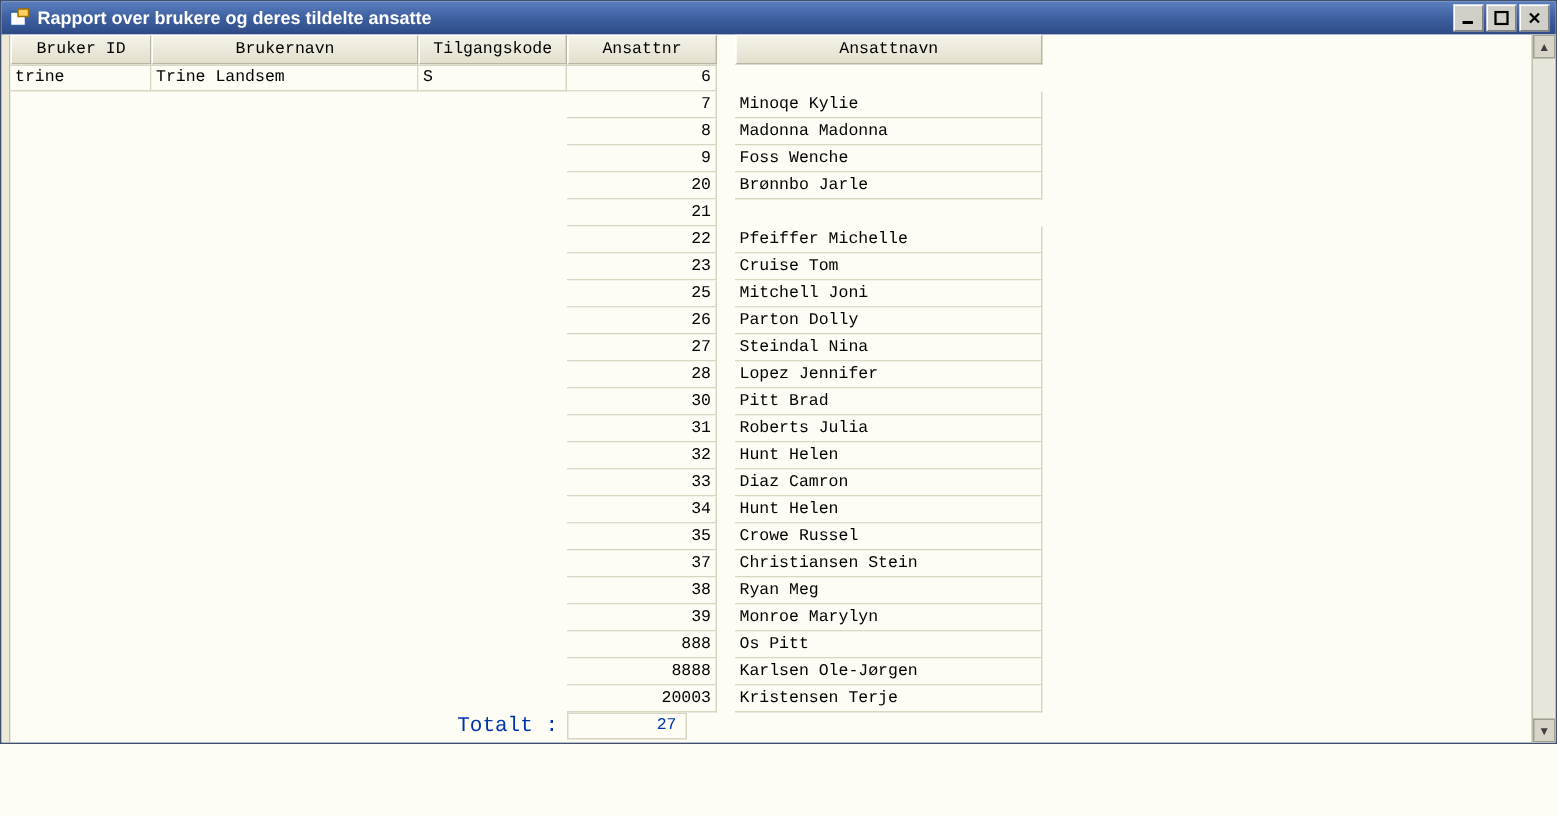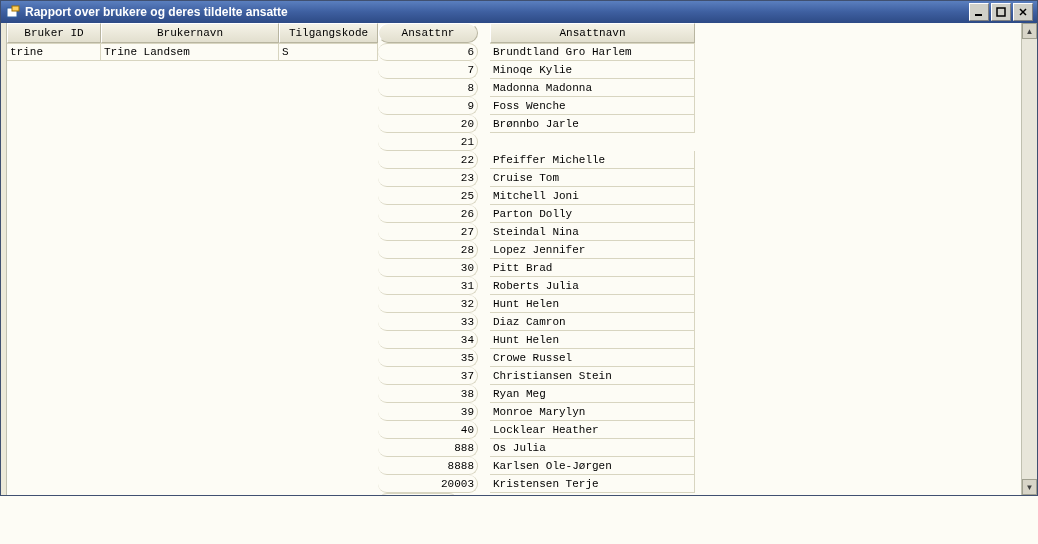--- a/index.html
+++ b/index.html
@@ -119,21 +119,21 @@
     font-size: 11px;
     color: #000;
     overflow: hidden;
     text-overflow: ellipsis;
     white-space: nowrap;
     padding: 0 2px;
   }
   .col-userid   { width: 94px; }
   .col-username { width: 178px; }
   .col-access   { width: 99px; }
-  .col-empno    { width: 100px; border-radius: 10px; }
+  .col-empno    { width: 100px; }
   .col-empname  { width: 205px; margin-left: 12px; }
   .trow { height: 18px; }
   .td {
     border: 1px solid #d8d5c0;
     border-top: none;
     border-left: none;
     height: 18px;
     display: flex;
     align-items: center;
     padding: 0 3px;
@@ -216,21 +216,20 @@
           <div class="th col-access">Tilgangskode</div>
           <div class="th col-empno">Ansattnr</div>
           <div class="th col-empname">Ansattnavn</div>
         </div>
         <div id="tbody">
             <div class="trow first-row">
               <div class="td col-userid">trine</div>
               <div class="td col-username">Trine Landsem</div>
               <div class="td col-access">S</div>
               <div class="td col-empno num">6</div>
-              <div class="td col-empname">Brundtland Gro Harlem</div>
             </div>
             <div class="trow">
               <div class="td col-userid noborder"></div>
               <div class="td col-username noborder"></div>
               <div class="td col-access noborder"></div>
               <div class="td col-empno num">7</div>
               <div class="td col-empname">Minoqe Kylie</div>
             </div>
             <div class="trow">
               <div class="td col-userid noborder"></div>
@@ -361,29 +360,22 @@
               <div class="td col-userid noborder"></div>
               <div class="td col-username noborder"></div>
               <div class="td col-access noborder"></div>
               <div class="td col-empno num">39</div>
               <div class="td col-empname">Monroe Marylyn</div>
             </div>
             <div class="trow">
               <div class="td col-userid noborder"></div>
               <div class="td col-username noborder"></div>
               <div class="td col-access noborder"></div>
-              <div class="td col-empno num">40</div>
-              <div class="td col-empname">Locklear Heather</div>
-            </div>
-            <div class="trow">
-              <div class="td col-userid noborder"></div>
-              <div class="td col-username noborder"></div>
-              <div class="td col-access noborder"></div>
               <div class="td col-empno num">888</div>
-              <div class="td col-empname">Os Julia</div>
+              <div class="td col-empname">Os Pitt</div>
             </div>
             <div class="trow">
               <div class="td col-userid noborder"></div>
               <div class="td col-username noborder"></div>
               <div class="td col-access noborder"></div>
               <div class="td col-empno num">8888</div>
               <div class="td col-empname">Karlsen Ole-Jørgen</div>
             </div>
             <div class="trow">
               <div class="td col-userid noborder"></div>

